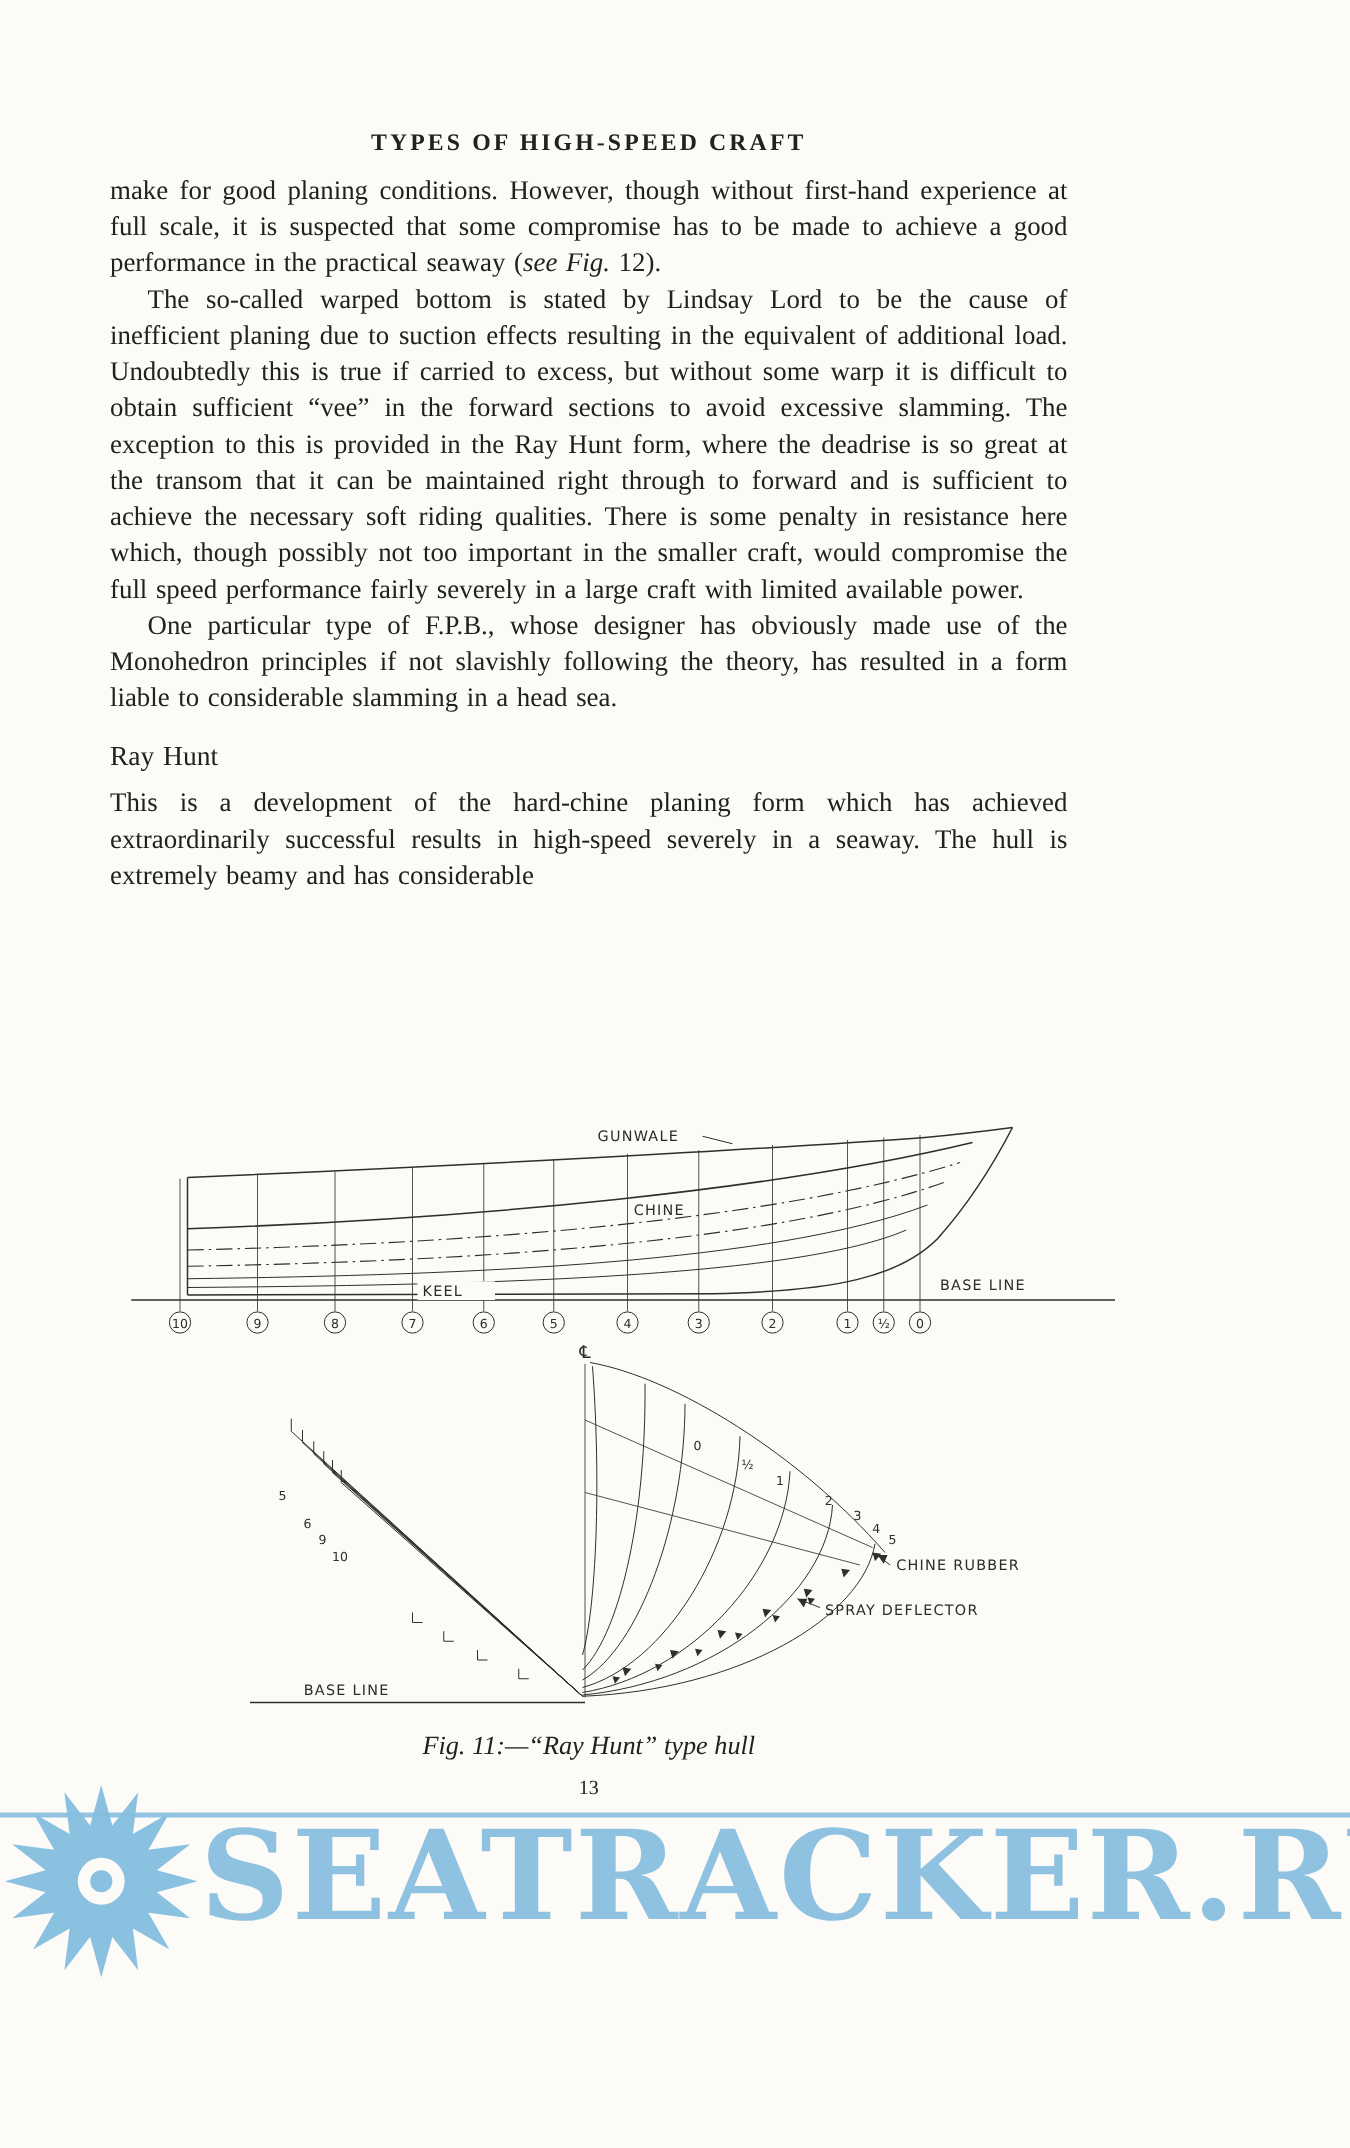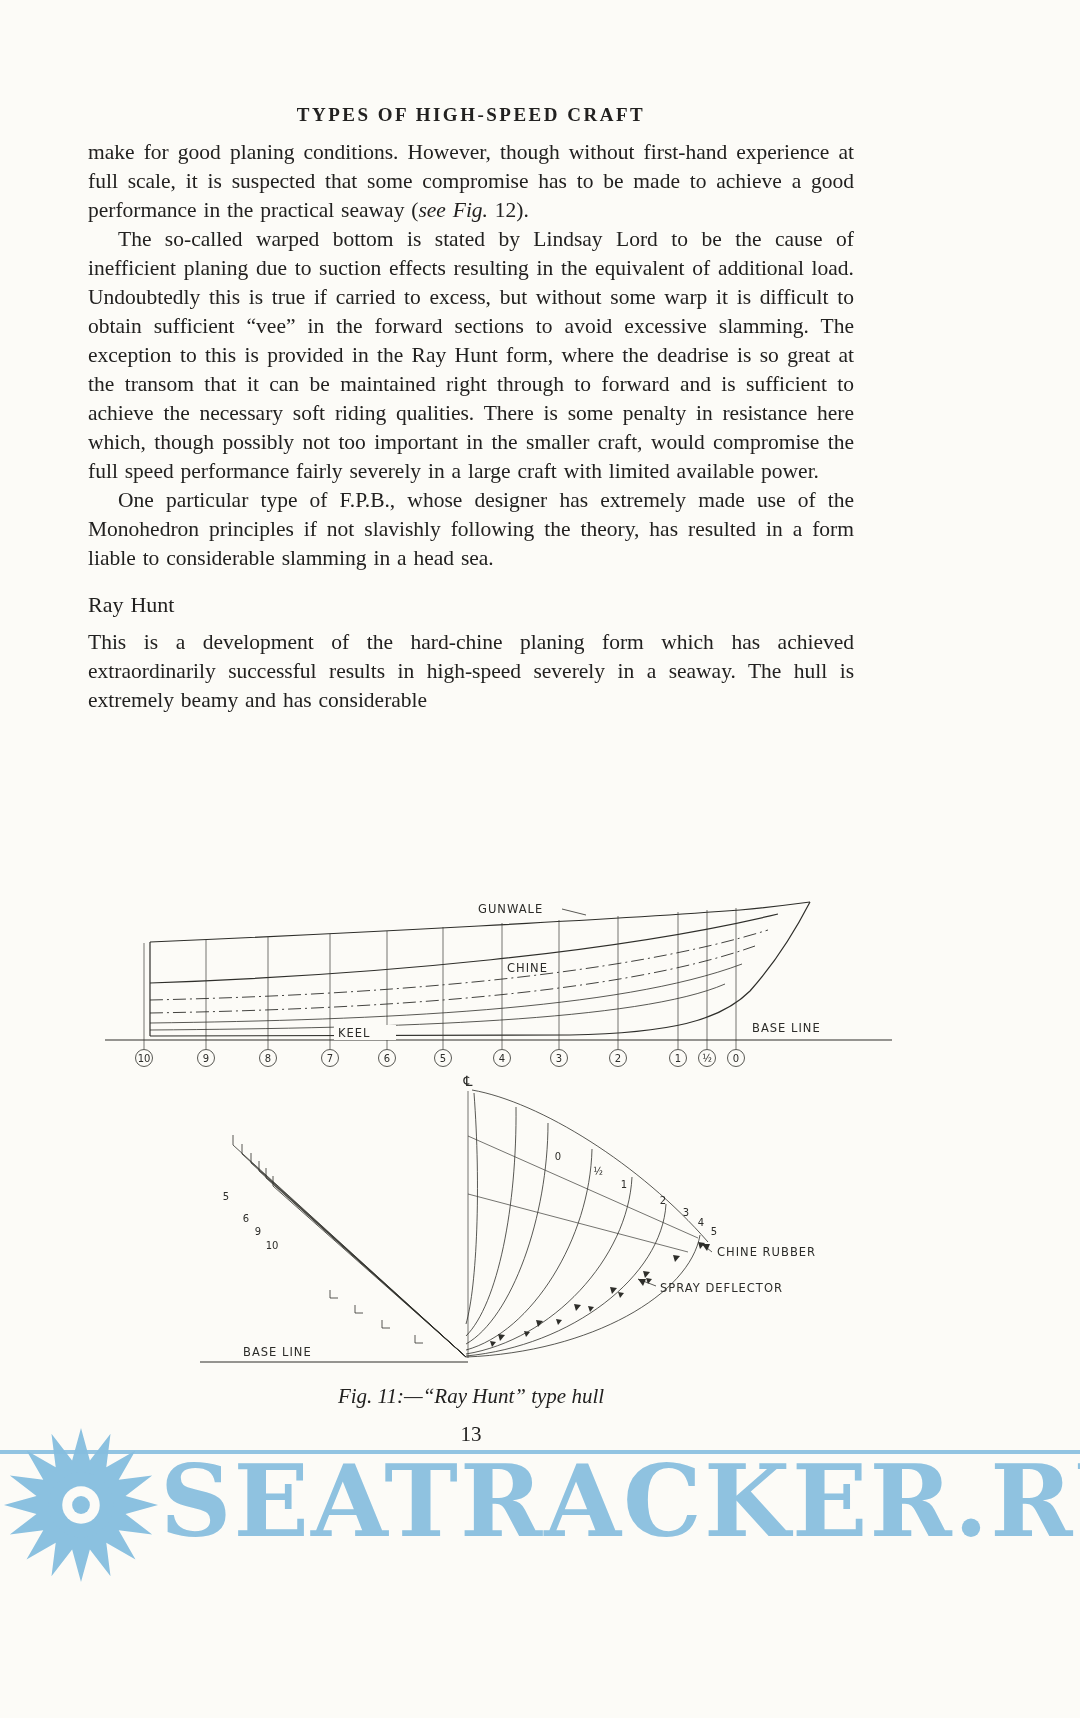--- a/index.html
+++ b/index.html
@@ -21,21 +21,21 @@
   .para.indent { text-indent:30px; }
   .section-heading { font-size:22px; font-weight:normal; margin:17px 0 9px 0; }
   .figure-wrap { position:absolute; top:886px; left:100px; width:800px; height:500px; }
   .figure-wrap svg { display:block; width:800px; height:500px; }
   .caption {
     position:absolute; top:1384px; left:88px; width:766px;
     text-align:center; font-style:italic; font-size:21px;
   }
   .page-number {
     position:absolute; top:1422px; left:88px; width:766px;
-    text-align:center; font-size:21px;
+    text-align:center; font-size:16px;
   }
   
   .wm-rule { position:absolute; top:1450px; left:0; width:1080px; height:4px; opacity:.9; }
   .wm-sun  { position:absolute; top:1426px; left:2px; width:158px; height:158px; opacity:.95; }
   .wm-text {
     position:absolute; top:1452px; left:160px; white-space:nowrap;
     font-family:"DejaVu Serif", serif; font-weight:bold;
     font-size:99px; line-height:1; letter-spacing:2px; opacity:.92;
   }
   
@@ -52,21 +52,21 @@
 </head>
 <body>
 
 <div class="page">
 
   <div class="running-head">TYPES OF HIGH-SPEED CRAFT</div>
 
   <div class="text-block">
     <p class="para"><span>make for good planing conditions.  However, though without first-hand experience at full scale, it is suspected that some compromise has to be made to achieve a good performance in the practical seaway (</span><i>see Fig.</i><span> 12).</span></p>
     <p class="para indent">The so-called warped bottom is stated by Lindsay Lord to be the cause of inefficient planing due to suction effects resulting in the equivalent of additional load.  Undoubtedly this is true if carried to excess, but without some warp it is difficult to obtain sufficient “vee” in the forward sections to avoid excessive slamming.  The exception to this is provided in the Ray Hunt form, where the deadrise is so great at the transom that it can be maintained right through to forward and is sufficient to achieve the necessary soft riding qualities.  There is some penalty in resistance here which, though possibly not too important in the smaller craft, would compromise the full speed performance fairly severely in a large craft with limited available power.</p>
-    <p class="para indent">One particular type of F.P.B., whose designer has extremely made use of the Monohedron principles if not slavishly following the theory, has resulted in a form liable to considerable slamming in a head sea.</p>
+    <p class="para indent">One particular type of F.P.B., whose designer has obviously made use of the Monohedron principles if not slavishly following the theory, has resulted in a form liable to considerable slamming in a head sea.</p>
     <h2 class="section-heading">Ray Hunt</h2>
     <p class="para">This is a development of the hard-chine planing form which has achieved extraordinarily successful results in high-speed severely in a seaway.  The hull is extremely beamy and has considerable</p>
   </div>
 
   <div class="figure-wrap">
     <svg viewBox="0 0 800 500">
 
       <g>
 
         <path class="ink" d="M5,154 L792,154"></path>

